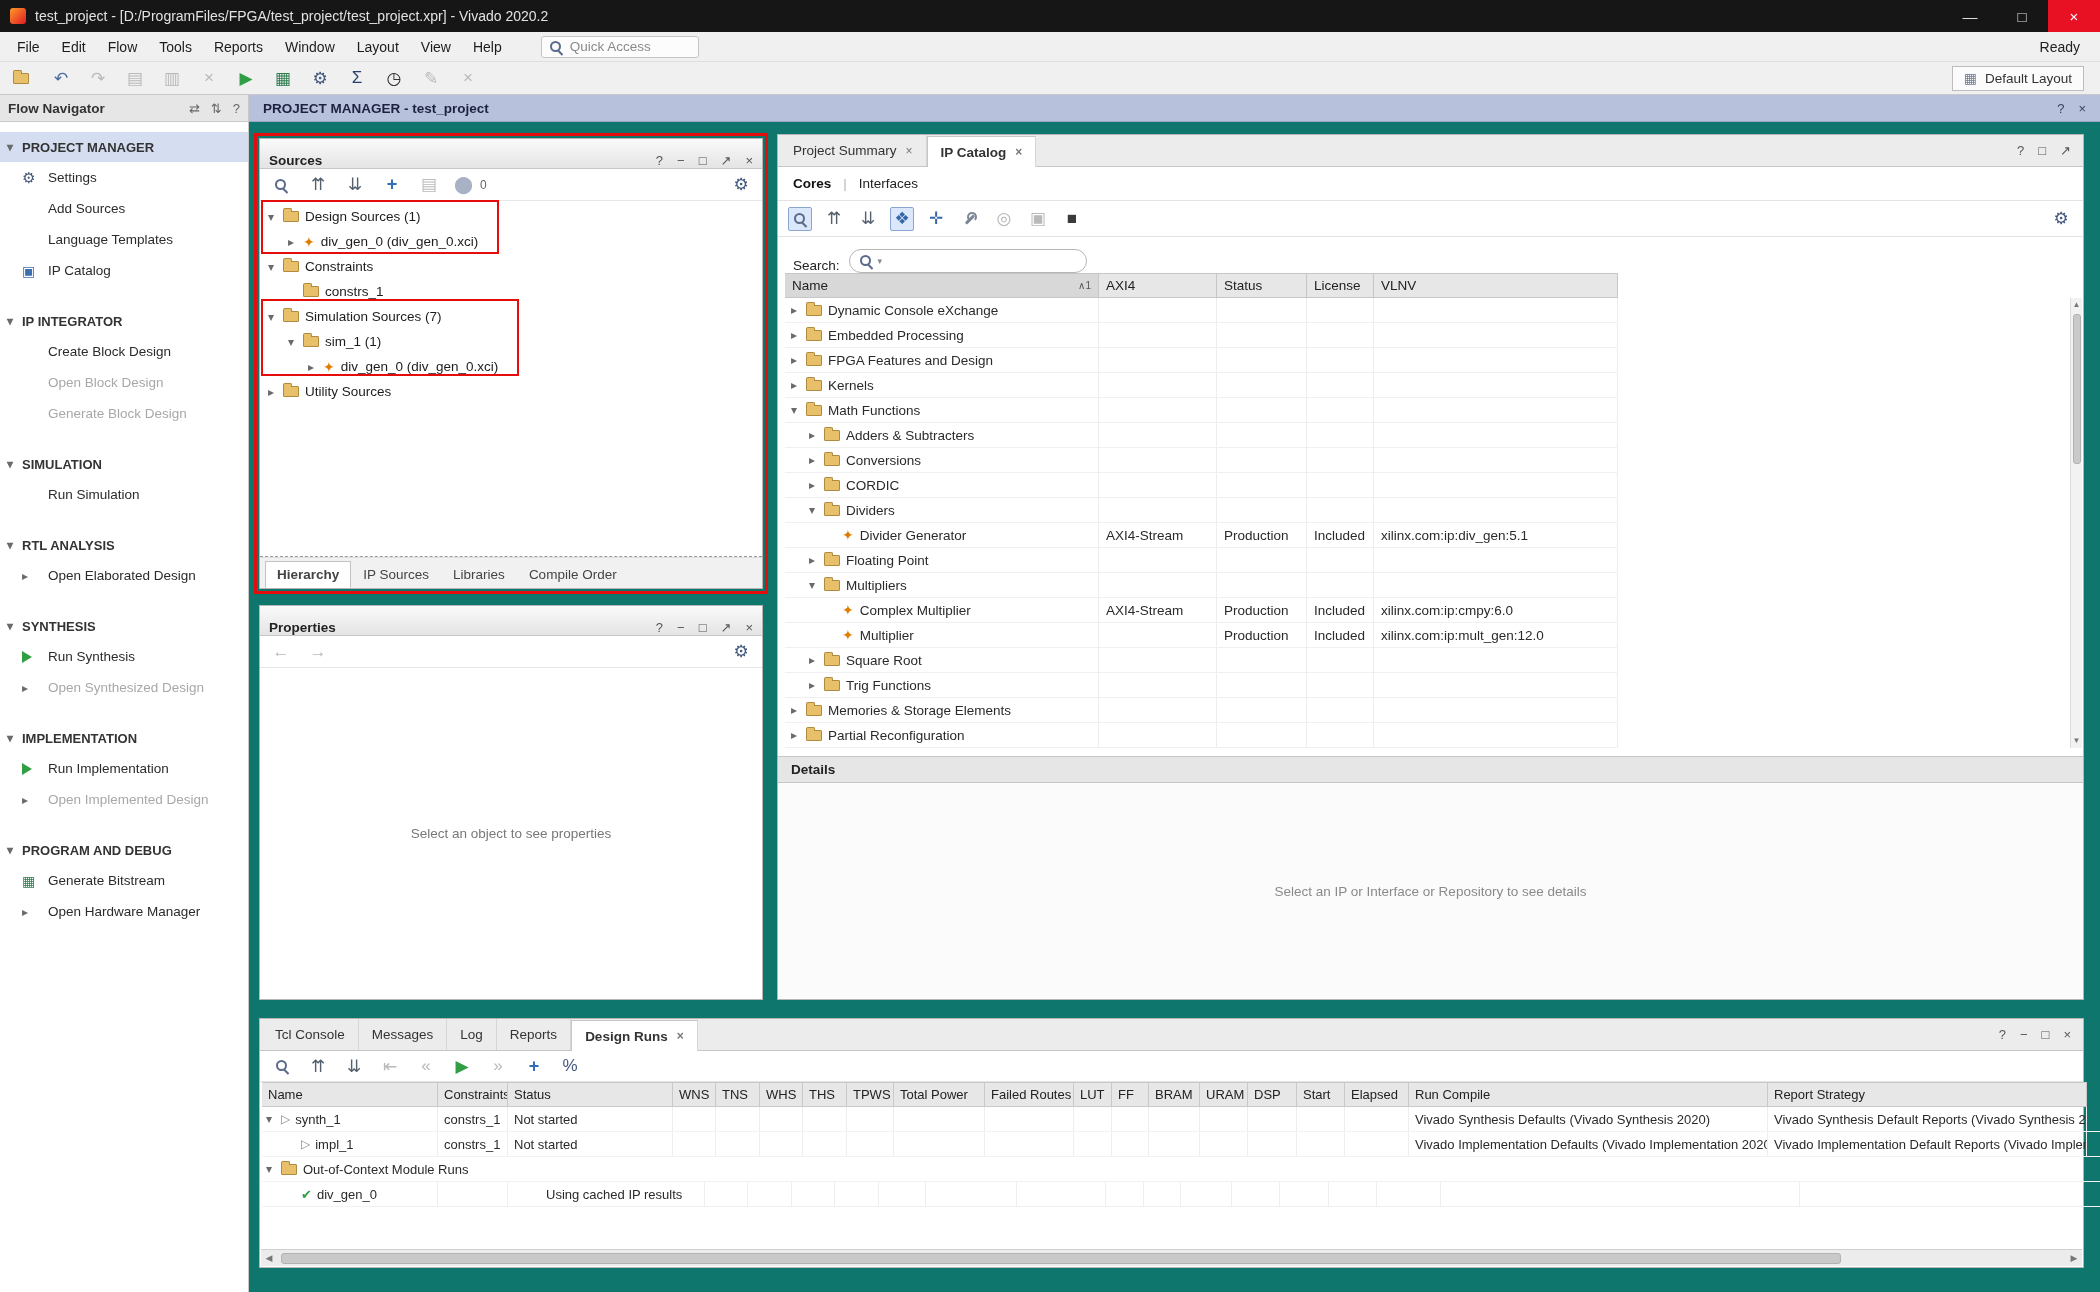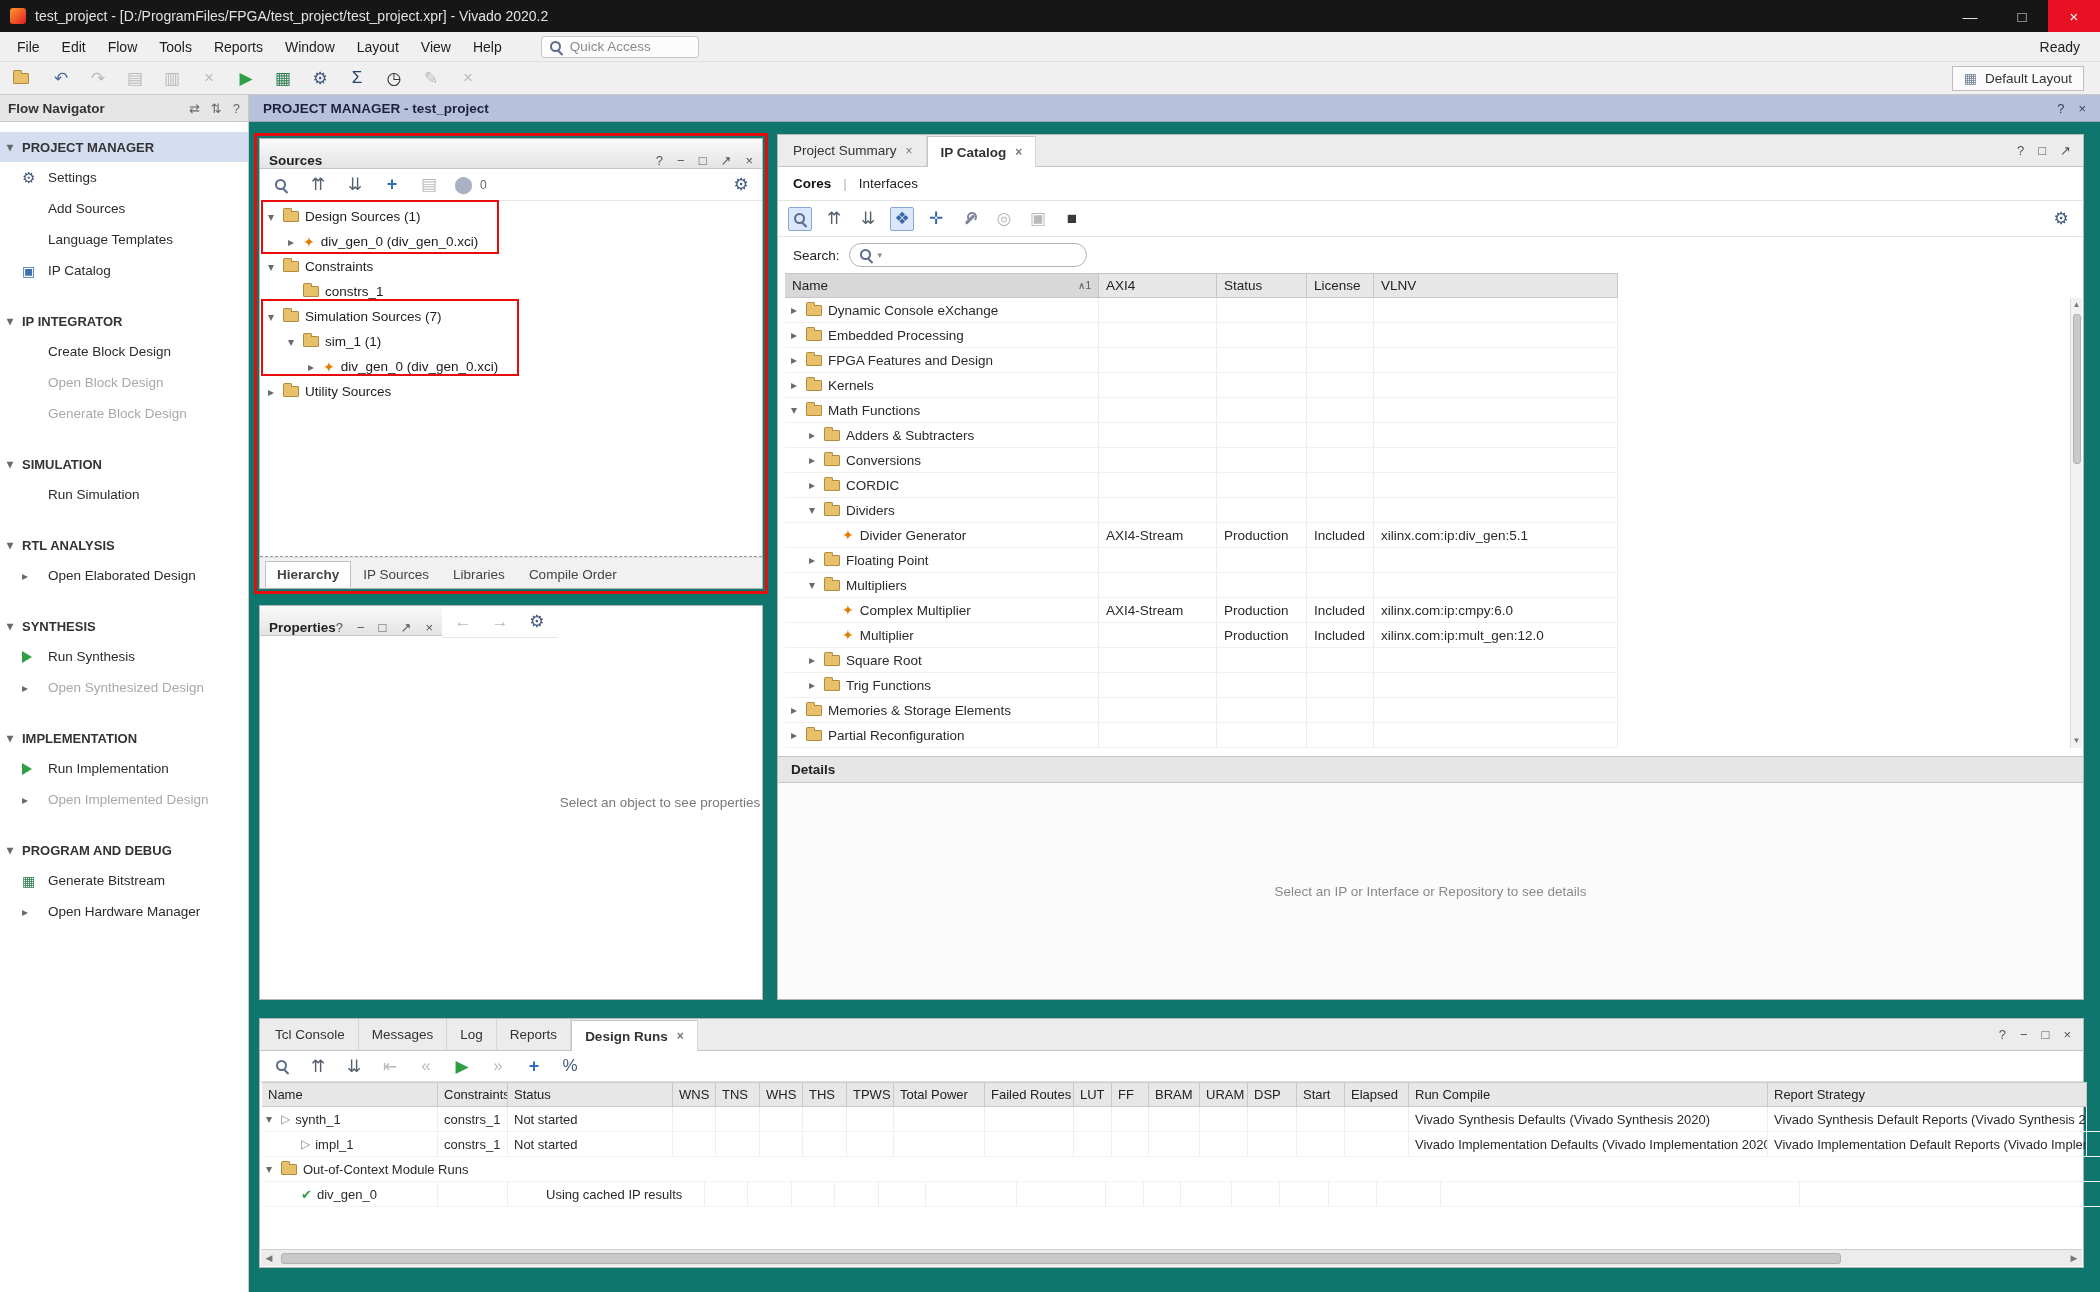--- a/index.html
+++ b/index.html
@@ -63,35 +63,35 @@
 .src-tree{flex:1;overflow:hidden;border-bottom:1px dashed #9a9a9a;padding-top:3px}
 .tree-row{height:25px;display:flex;align-items:center;font-size:13.5px;color:#1c1c1c}
 .folder{display:inline-block;width:16px;height:11px;background:#e8c06a;border:1px solid #b08a3e;border-radius:1px;position:relative;margin-right:6px;flex:none}
 .folder::before{content:"";position:absolute;top:-4px;left:-1px;width:7px;height:3px;background:#e8c06a;border:1px solid #b08a3e;border-bottom:none;border-radius:2px 2px 0 0}
 .ipstar{color:#e07d00;font-size:14px;margin-right:6px;flex:none}
 .btabs{height:31px;background:#f1f1f1;display:flex;align-items:flex-end;padding-left:5px;border-top:1px solid #e0e0e0}
 .btab{padding:5px 11px;font-size:13.5px;color:#444;border:1px solid transparent}
 .btab.active{background:#fff;border:1px solid #c2c2c2;border-bottom:1px solid #fff;font-weight:bold}
 
 
-#properties{left:259px;top:605px;width:504px;height:395px;display:flex;flex-direction:row}
+#properties{left:259px;top:605px;width:504px;height:395px;display:flex;flex-direction:column}
 .props-body{flex:1;display:flex;align-items:center;justify-content:center;color:#787878;font-size:13.5px}
 
 
 #rightpanel{left:777px;top:134px;width:1307px;height:866px}
 .tabbar{position:absolute;left:0;top:0;right:0;height:32px;background:#ececec;border-bottom:1px solid #c6c6c6;display:flex;align-items:flex-end;padding-left:2px}
 .tab{height:31px;display:flex;align-items:center;gap:9px;padding:0 13px;font-size:13.5px;color:#333;border-right:1px solid #d6d6d6}
 .tab.active{background:#fff;font-weight:bold;margin-bottom:-1px;border-top:1px solid #c6c6c6;border-left:1px solid #c6c6c6}
 .tab-x{color:#777;font-size:12px}
 .tabbar-btns{margin-left:auto;display:flex;gap:14px;padding:0 12px;color:#555;align-self:center;font-size:13px}
 .rp-cores{position:absolute;left:0;top:32px;right:0;height:34px;display:flex;align-items:center;padding-left:15px;border-bottom:1px solid #e3e3e3;font-size:13.5px}
 .cores-l{font-weight:bold;color:#111}
 .cores-sep{color:#b5b5b5;margin:0 12px}
 .rp-tools{position:absolute;left:0;top:66px;right:0;height:36px;display:flex;align-items:center;gap:10px;padding:0 10px;border-bottom:1px solid #e3e3e3}
-.rp-search{position:absolute;left:0;top:102px;right:0;height:36px;display:flex;align-items:center;padding-left:15px;gap:9px;font-size:13.5px}
+.rp-search{position:absolute;left:0;top:102px;right:0;height:36px;display:flex;align-items:flex-end;padding-left:15px;gap:9px;font-size:13.5px}
 .search-box{width:238px;height:24px;border:1px solid #b5b5b5;border-radius:12px;background:#fff;display:flex;align-items:center;padding:0 9px;gap:5px}
 .caret{font-size:9px;color:#888}
 .ip-thead{position:absolute;left:7px;top:138px;height:25px;display:flex}
 .ipth{background:#e7e7e7;border-right:1px solid #c6c6c6;border-top:1px solid #c6c6c6;border-bottom:1px solid #c6c6c6;display:flex;align-items:center;padding:0 7px;font-size:13.5px;color:#222}
 .ipth.sorted{background:#d8d8d8}
 .sortmark{margin-left:auto;font-size:10px;color:#555}
 .ip-rows{position:absolute;left:7px;top:163px;height:450px;overflow:hidden}
 .iprow{height:25px;display:flex;border-bottom:1px solid #f0f0f0}
 .ipcell{border-right:1px solid #ededed;display:flex;align-items:center;padding:0 7px;font-size:13.5px;color:#2a2a2a;overflow:hidden;white-space:nowrap}
 .ipcell.name{padding-right:4px}

